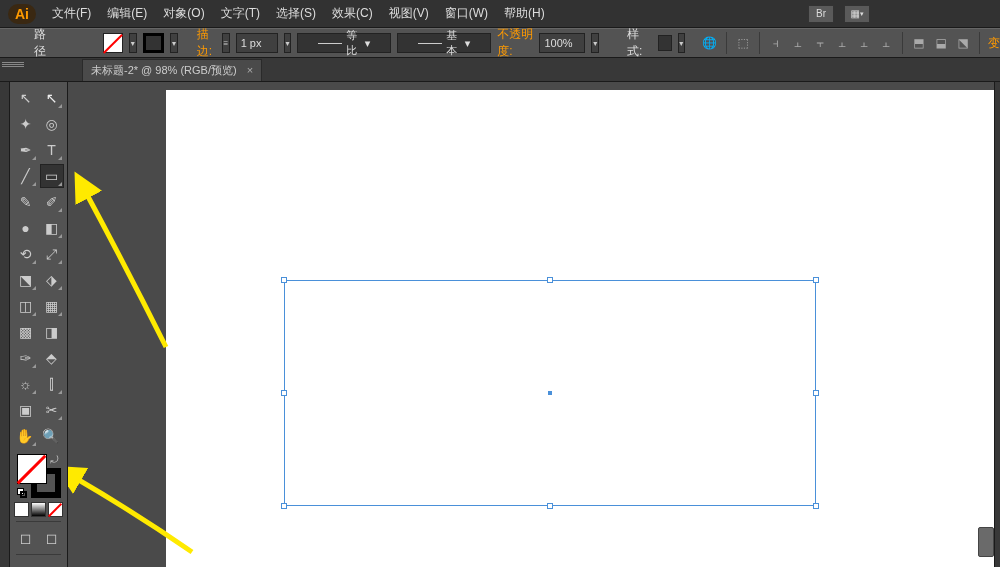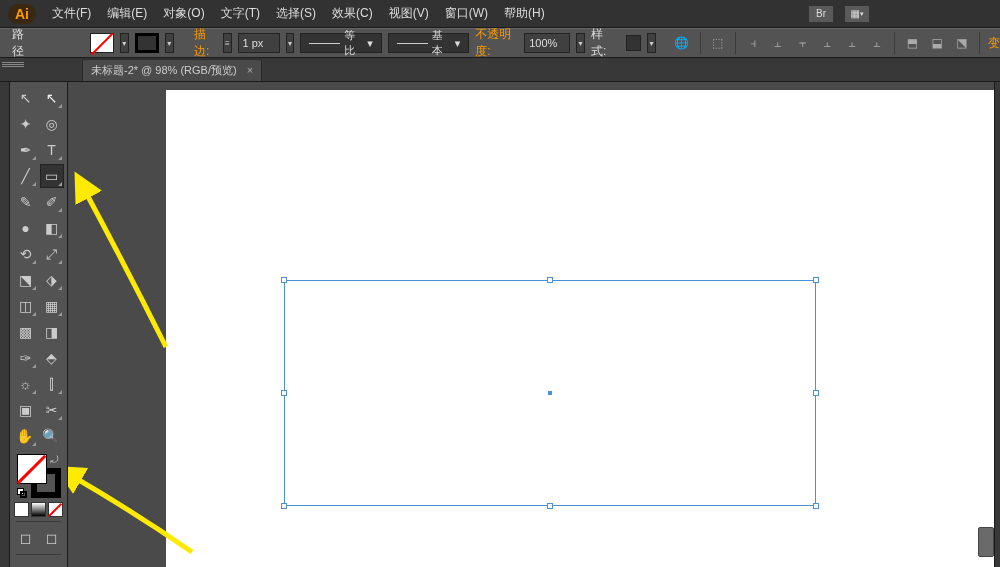--- a/index.html
+++ b/index.html
@@ -7,29 +7,29 @@
 
     
     .menubar { height: 28px; background: #323232; display: flex; align-items: center; padding-left: 8px; gap: 4px; border-bottom: 1px solid #1a1a1a; }
     .logo { width: 28px; height: 20px; background: #3a2812; color: #ff9a00; font-weight: bold; display: flex; align-items: center; justify-content: center; font-size: 14px; border-radius: 10px; margin-right: 6px;}
     .menu-item { padding: 4px 6px; color: #ddd; cursor: pointer; }
     .menu-spacer { flex: 1; }
     .top-btn { width: 26px; height: 18px; background: #5a5a5a; border: 1px solid #333; margin-right: 6px; display:flex; align-items:center; justify-content:center; font-size:10px; color:#ddd;}
 
     
     .controlbar { height: 30px; background: #535353; display: flex; align-items: center; padding-left: 12px; gap: 6px; border-bottom: 1px solid #1a1a1a; border-top: 1px solid #666;}
-    .ctrl-label { color: #ddd; margin-right: 6px; }
+    .ctrl-label { color: #ddd; margin-right: 6px; margin-left: 22px; }
     .fill-swatch { width: 28px; height: 20px; background: #fff; border: 1px solid #222; position: relative; display: inline-block; }
     .fill-swatch .diag { position: absolute; width: 140%; height: 2px; background: red; transform: rotate(-45deg); top: 50%; left: -20%; }
     .stroke-swatch { width: 28px; height: 20px; background: #333; border: 3px solid #000; display: inline-block; box-sizing:border-box;}
     .dd-arrow { width: 10px; height: 20px; background: #404040; border: 1px solid #222; display:flex; align-items:center; justify-content:center; font-size:8px;}
     .orange { color: #ff9a00; }
     .ctrl-input { height: 20px; background: #404040; border: 1px solid #222; color: #ddd; padding: 0 4px; font-size: 11px;}
     .stroke-width { width: 42px; }
-    .ctrl-dropdown { height: 20px; background: #333; border: 1px solid #222; color: #ddd; display:flex; align-items:center; padding: 0 8px; font-size:11px; gap:4px;}
+    .ctrl-dropdown { height: 20px; background: #333; border: 1px solid #222; color: #ddd; display:flex; align-items:center; padding: 0 20px; font-size:11px; gap:4px;}
     .line-sample { width:36px; height:1px; background:#000; display:inline-block;}
     .opacity-box { width: 46px; }
     .small-swatch { width: 18px; height: 16px; background: #333; border:1px solid #222;}
     .icon-btn { width: 22px; height: 22px; display:flex; align-items:center; justify-content:center; color:#aaa; border:1px solid transparent;}
     .vdiv { width:1px; height:22px; background:#3a3a3a; margin: 0 2px;}
 
     
     .tabbar { height: 24px; background: #383838; display: flex; align-items: center; padding-left: 82px; border-bottom: 1px solid #1a1a1a;}
     .doc-tab { height: 22px; background: #4a4a4a; border: 1px solid #2a2a2a; border-bottom:none; padding: 2px 8px; display:flex; align-items:center; gap:10px; color:#ccc; font-size:11px;}
     .tab-close { color:#aaa; cursor:pointer; }

